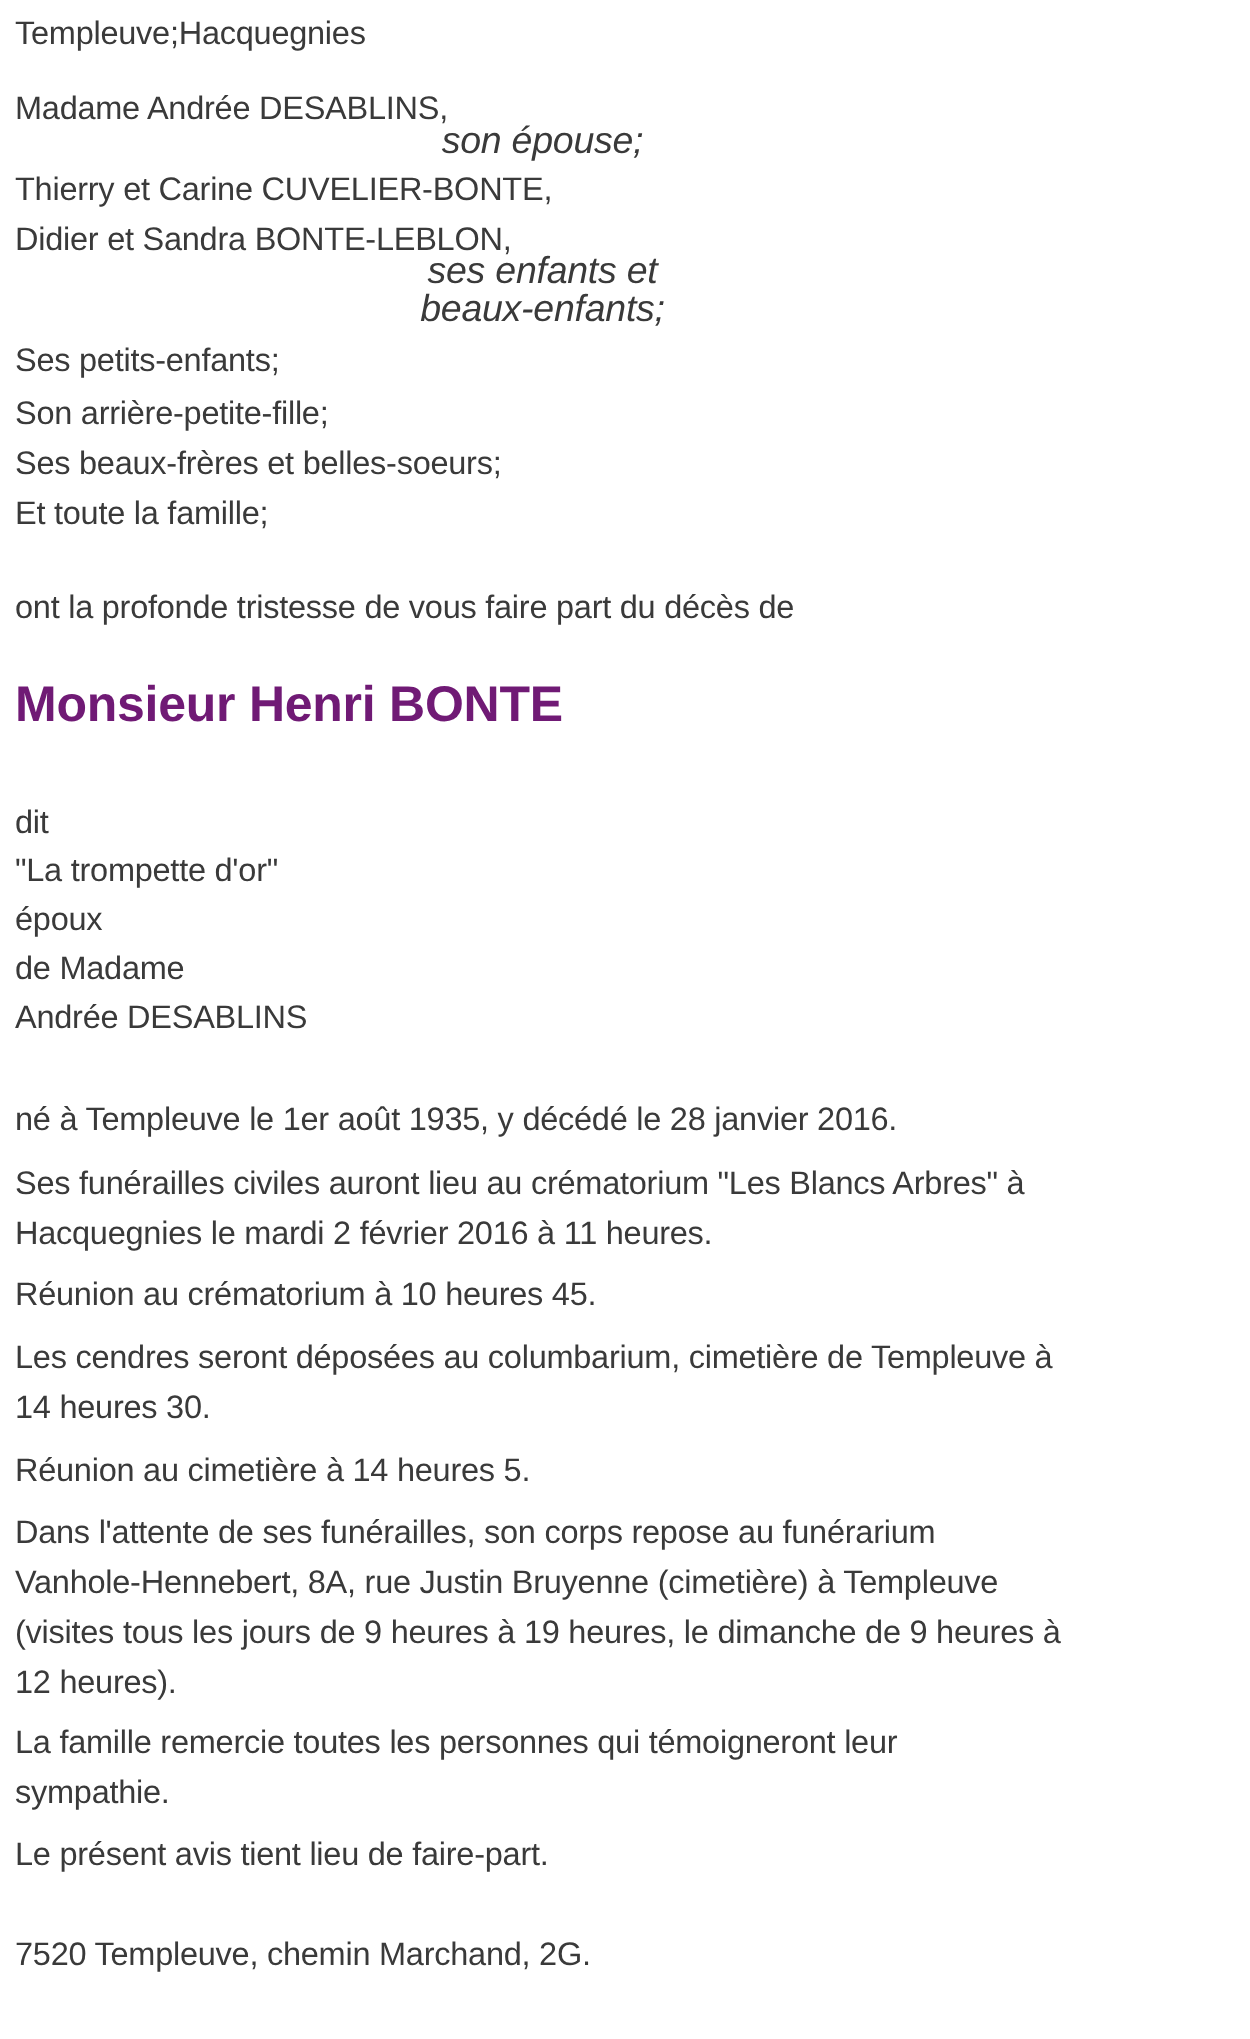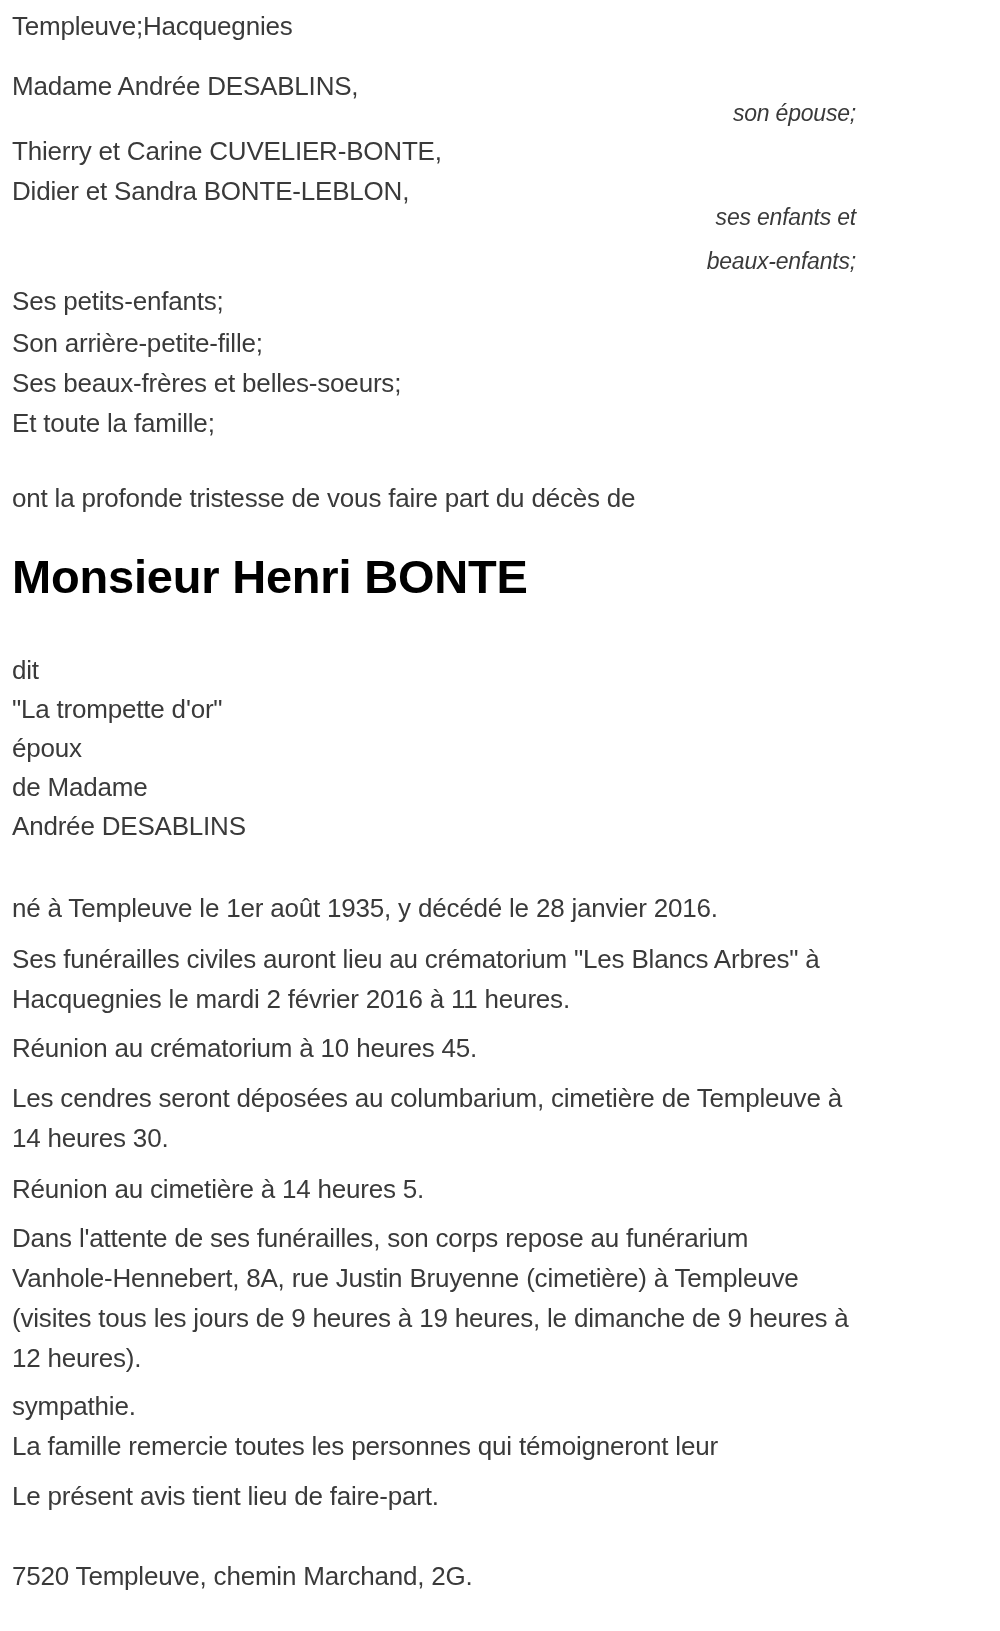--- a/index.html
+++ b/index.html
@@ -19,51 +19,51 @@
     font-family: "Liberation Sans", sans-serif;
     font-size: 26px;
     color: #3a3a3a;
     letter-spacing: -0.2px;
   }
   .line {
     line-height: 40px;
     white-space: nowrap;
   }
   .role {
-    text-align: right;
+    text-align: center;
     font-style: italic;
-    font-size: 23px;
+    font-size: 30px;
     line-height: 30px;
     white-space: nowrap;
   }
   .h1 {
-    font-size: 47px;
+    font-size: 40px;
     font-weight: 700;
     line-height: 54px;
-    color: #000000;
+    color: #701a75;
     letter-spacing: -0.2px;
     white-space: nowrap;
   }
   .alias-line { line-height: 39px; white-space: nowrap; }
   .addr-line { line-height: 41px; white-space: nowrap; }
 </style>
 </head>
 <body>
 
 <div class="doc">
 
   <div class="line">Templeuve;Hacquegnies</div>
 
   <div class="line" style="margin-top:20px">Madame Andrée DESABLINS,</div>
   <div class="role" style="margin-top:-8px">son épouse;</div>
 
   <div class="line" style="margin-top:3px">Thierry et Carine CUVELIER-BONTE,</div>
   <div class="line">Didier et Sandra BONTE-LEBLON,</div>
   <div class="role" style="margin-top:-9px">ses enfants et</div>
-  <div class="role" style="margin-top:14px">beaux-enfants;</div>
+  <div class="role" style="margin-top:1px">beaux-enfants;</div>
 
   <div class="line" style="margin-top:5px">Ses petits-enfants;</div>
   <div class="line" style="margin-top:2px">Son arrière-petite-fille;</div>
   <div class="line">Ses beaux-frères et belles-soeurs;</div>
   <div class="line">Et toute la famille;</div>
 
   <div class="line" style="margin-top:35px">ont la profonde tristesse de vous faire part du décès de</div>
 
   <div class="h1" style="margin-top:32px">Monsieur Henri BONTE</div>
 
@@ -98,22 +98,22 @@
   </div>
 
   <div style="margin-top:9px">
     <div class="line">Dans l'attente de ses funérailles, son corps repose au funérarium</div>
     <div class="line">Vanhole-Hennebert, 8A, rue Justin Bruyenne (cimetière) à Templeuve</div>
     <div class="line">(visites tous les jours de 9 heures à 19 heures, le dimanche de 9 heures à</div>
     <div class="line">12 heures).</div>
   </div>
 
   <div style="margin-top:8px">
+    <div class="line">La famille remercie toutes les personnes qui témoigneront leur</div>
     <div class="line">sympathie.</div>
-    <div class="line">La famille remercie toutes les personnes qui témoigneront leur</div>
   </div>
 
   <div style="margin-top:10px">
     <div class="line">Le présent avis tient lieu de faire-part.</div>
   </div>
 
   <div style="margin-top:40px">
     <div class="addr-line">7520 Templeuve, chemin Marchand, 2G.</div>
   </div>
 

